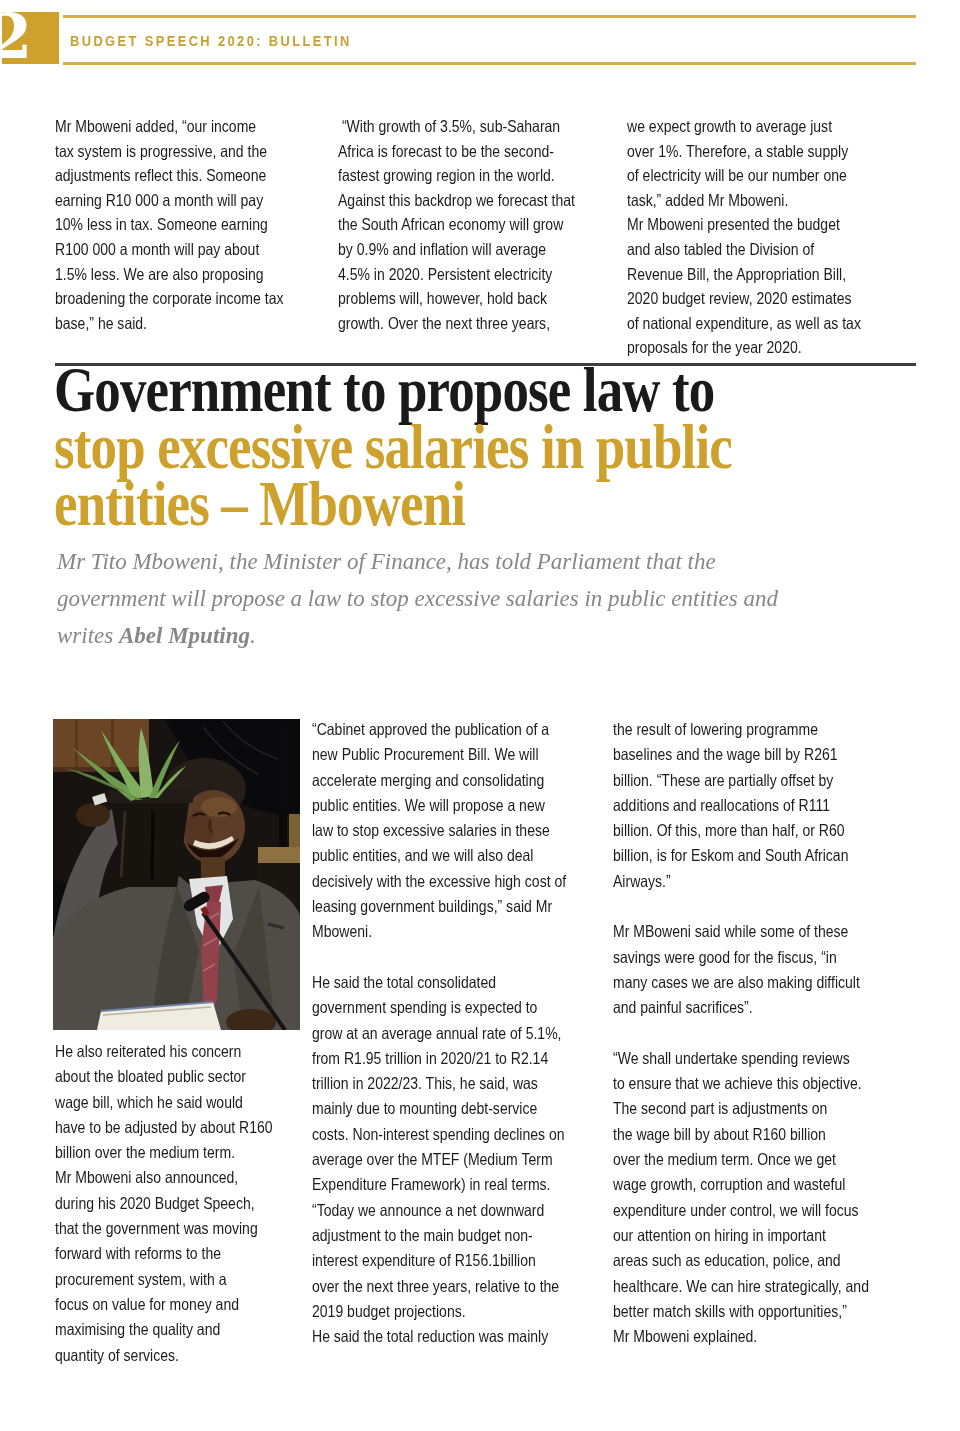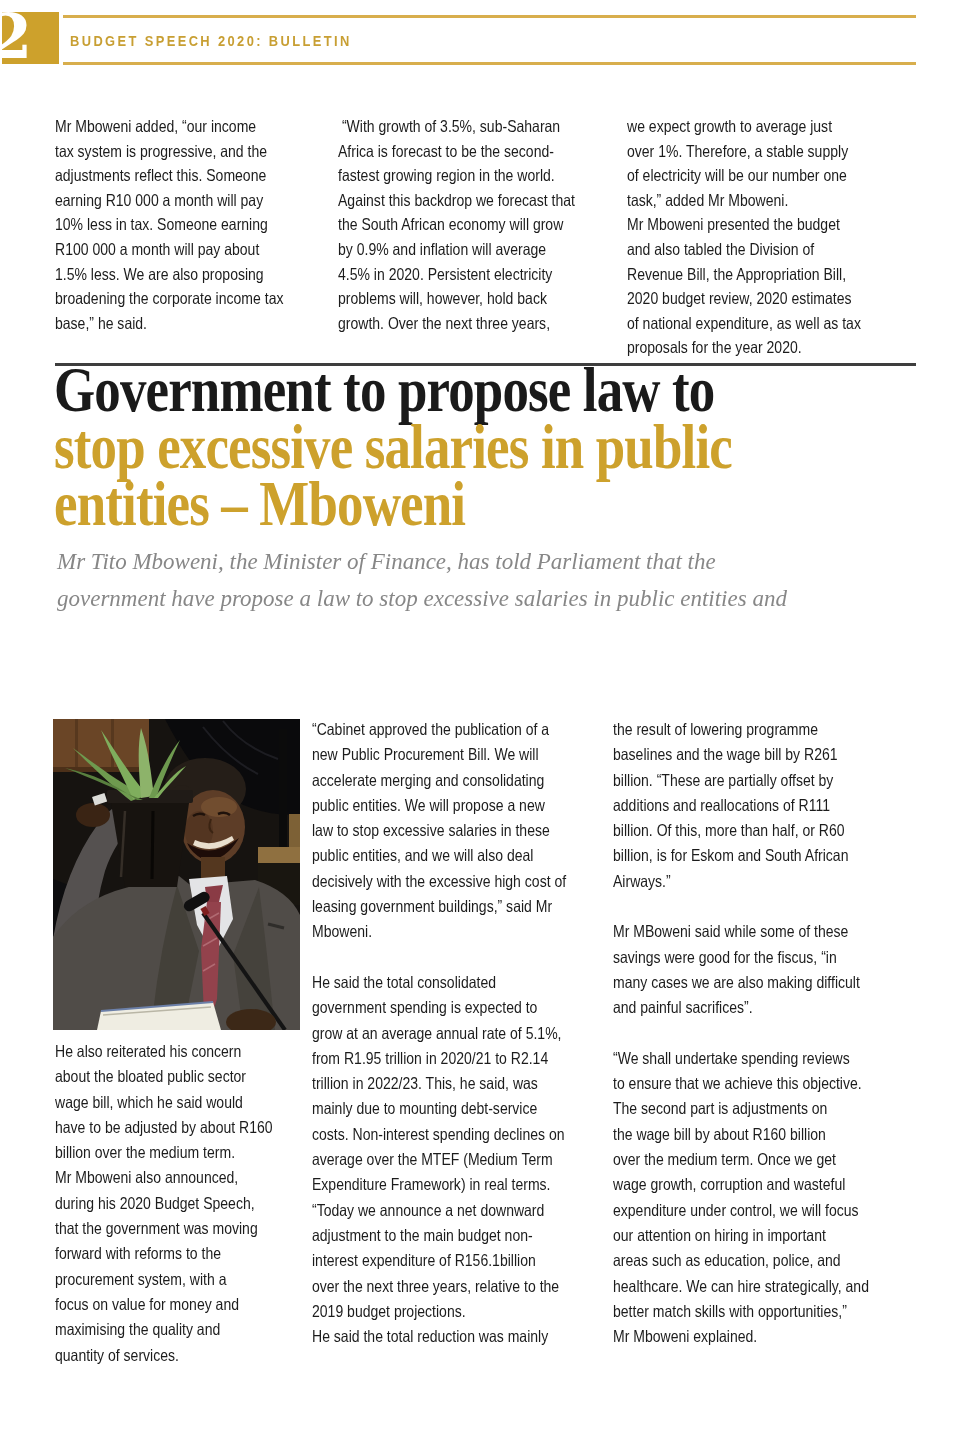--- a/index.html
+++ b/index.html
@@ -93,21 +93,22 @@
 
 <div class="head-rule"></div>
 <div class="headline">
   <div class="hl black">Government to propose law to</div>
   <div class="hl gold">stop excessive salaries in public</div>
   <div class="hl gold">entities – Mboweni</div>
 </div>
 
 <div class="intro">
   <div>Mr Tito Mboweni, the Minister of Finance, has told Parliament that the</div>
-  <div>government have propose a law to stop excessive salaries in public entities and</div>
+  <div>government will propose a law to stop excessive salaries in public entities and</div>
+  <div><span>writes </span><span class="bold">Abel Mputing</span><span>.</span></div>
 </div>
 
 <div class="photo">
   <svg width="247" height="311" viewBox="0 0 247 311" xmlns="http://www.w3.org/2000/svg">
     <rect x="0" y="0" width="247" height="311" fill="#161310"></rect>
 
     <rect x="0" y="0" width="96" height="52" fill="#6a4526"></rect>
     <rect x="22" y="0" width="3" height="52" fill="#57381e"></rect>
     <rect x="58" y="0" width="3" height="52" fill="#57381e"></rect>
     <rect x="0" y="48" width="96" height="5" fill="#4c3019"></rect>

